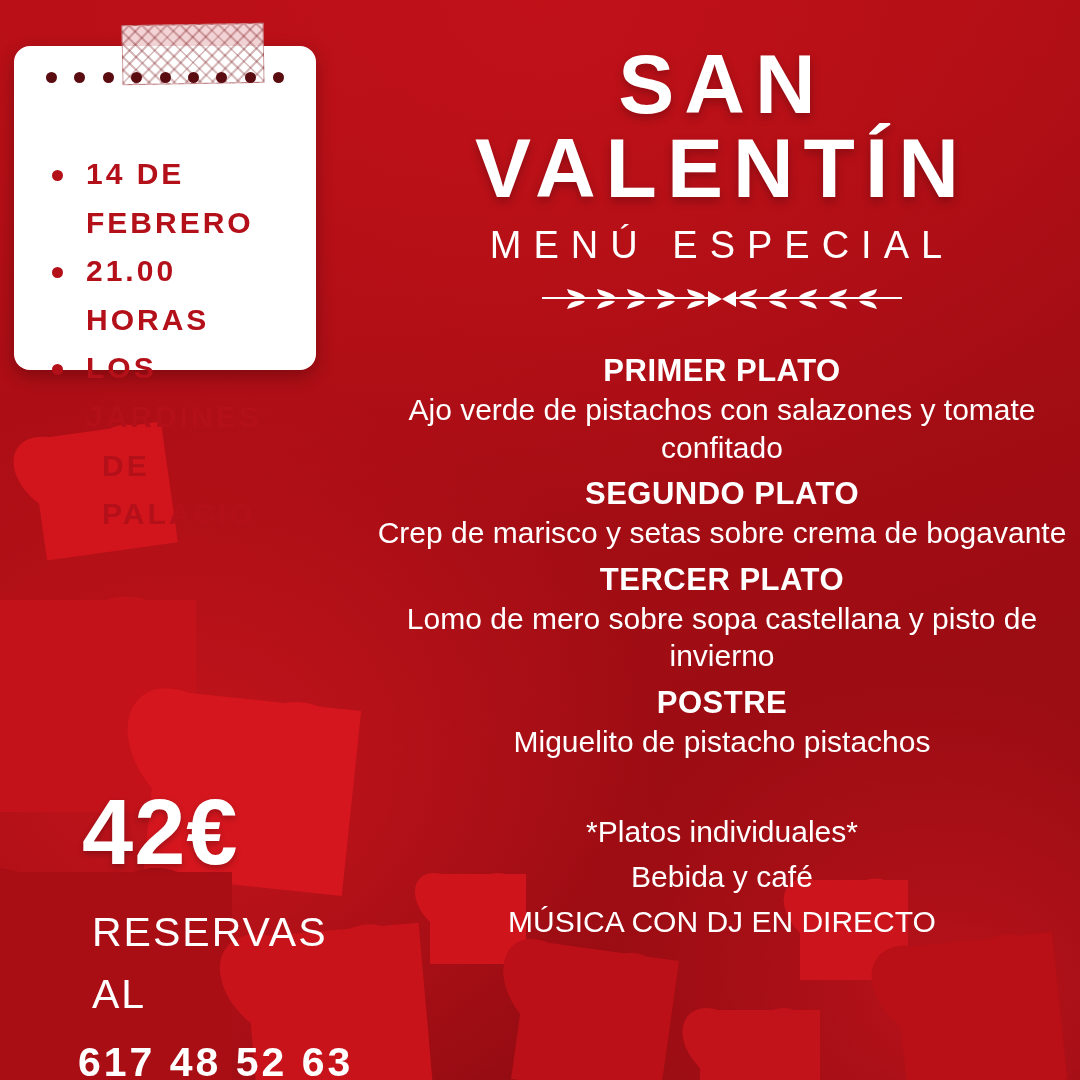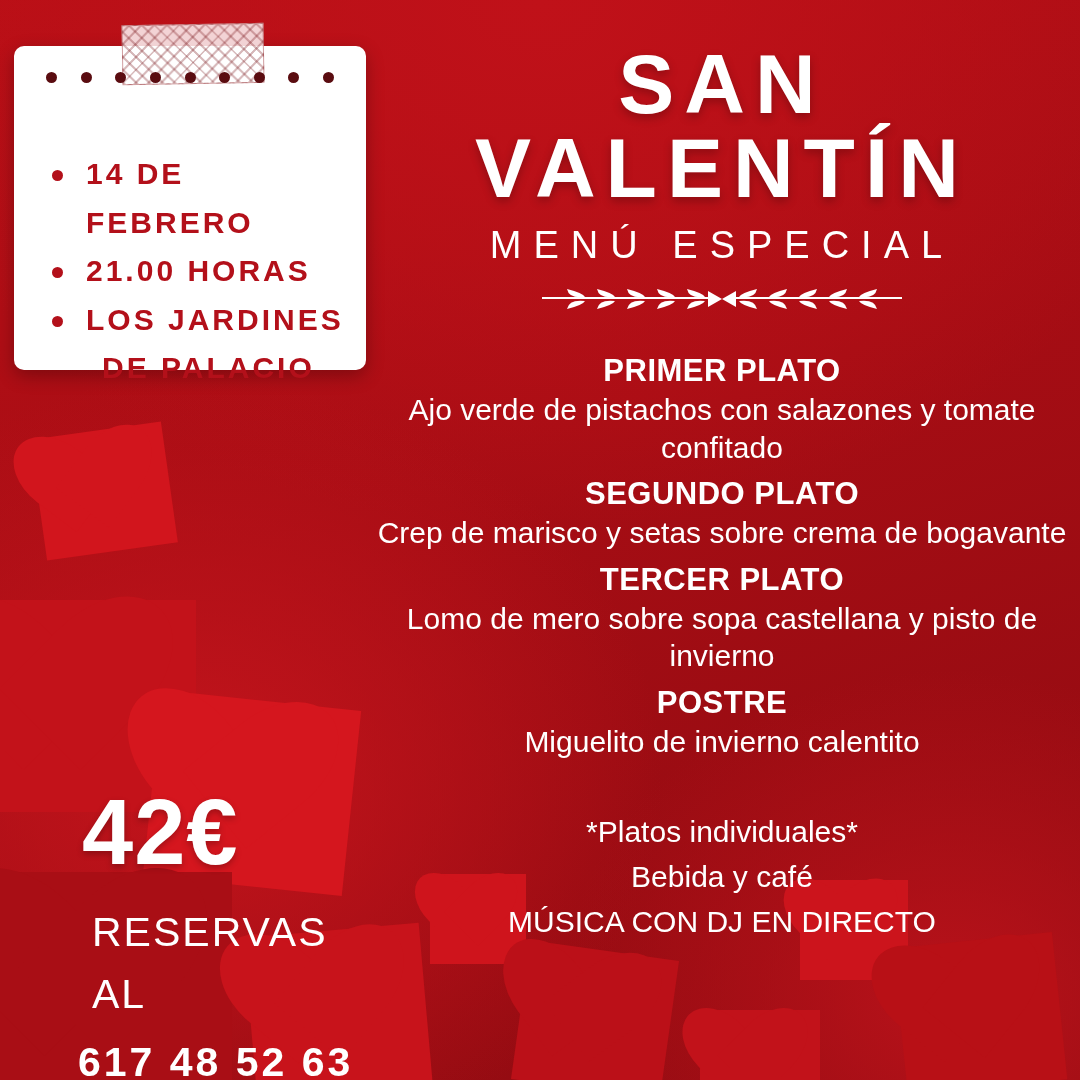--- a/index.html
+++ b/index.html
@@ -36,24 +36,24 @@
     background: inherit;
   }
   .heart::before { left: 0; transform: translateX(50%) rotate(-45deg); transform-origin: 0 100%; }
   .heart::after  { left: 0; transform: translateX(0)   rotate(45deg);  transform-origin: 100% 100%; }
 
   
   .note {
     position: absolute;
     left: 14px;
     top: 46px;
-    width: 352px;
+    width: 302px;
     height: 324px;
     background: #ffffff;
-    border-radius: 10px;
+    border-radius: 16px;
     box-shadow: 0 6px 18px rgba(0,0,0,0.28);
   }
   .note-holes {
     position: absolute;
     top: 26px;
     left: 32px;
     right: 32px;
     height: 12px;
     display: flex;
     justify-content: space-between;
@@ -275,21 +275,21 @@
     <div class="course">
       <p class="course-name">SEGUNDO PLATO</p>
       <p class="course-desc">Crep de marisco y setas sobre crema de bogavante</p>
     </div>
     <div class="course">
       <p class="course-name">TERCER PLATO</p>
       <p class="course-desc">Lomo de mero sobre sopa castellana y pisto de invierno</p>
     </div>
     <div class="course">
       <p class="course-name">POSTRE</p>
-      <p class="course-desc">Miguelito de invierno calentito</p>
+      <p class="course-desc">Miguelito de pistacho pistachos</p>
     </div>
 
     <div class="footnotes">
       <p class="footnote">*Platos individuales*</p>
       <p class="footnote">Bebida y café</p>
       <p class="footnote">MÚSICA CON DJ EN DIRECTO</p>
     </div>
   </div>
 
 </div>

